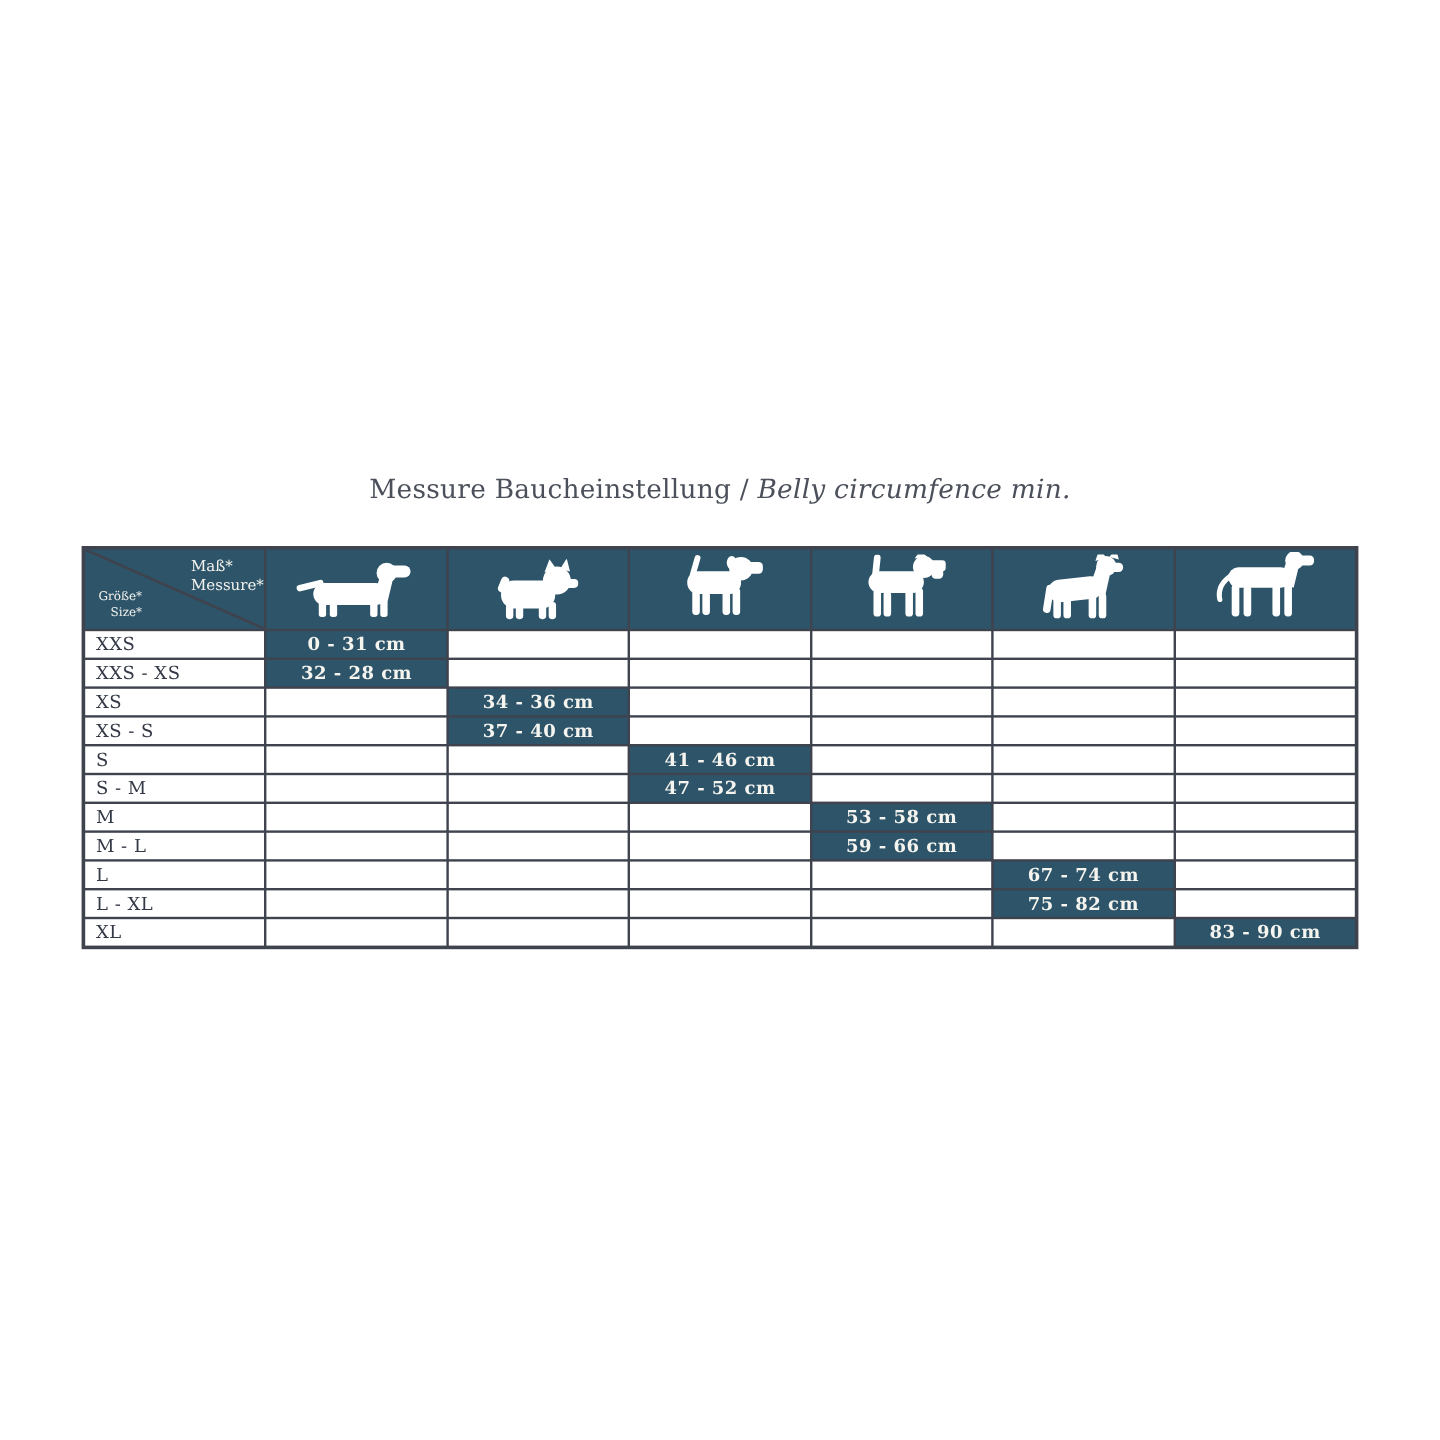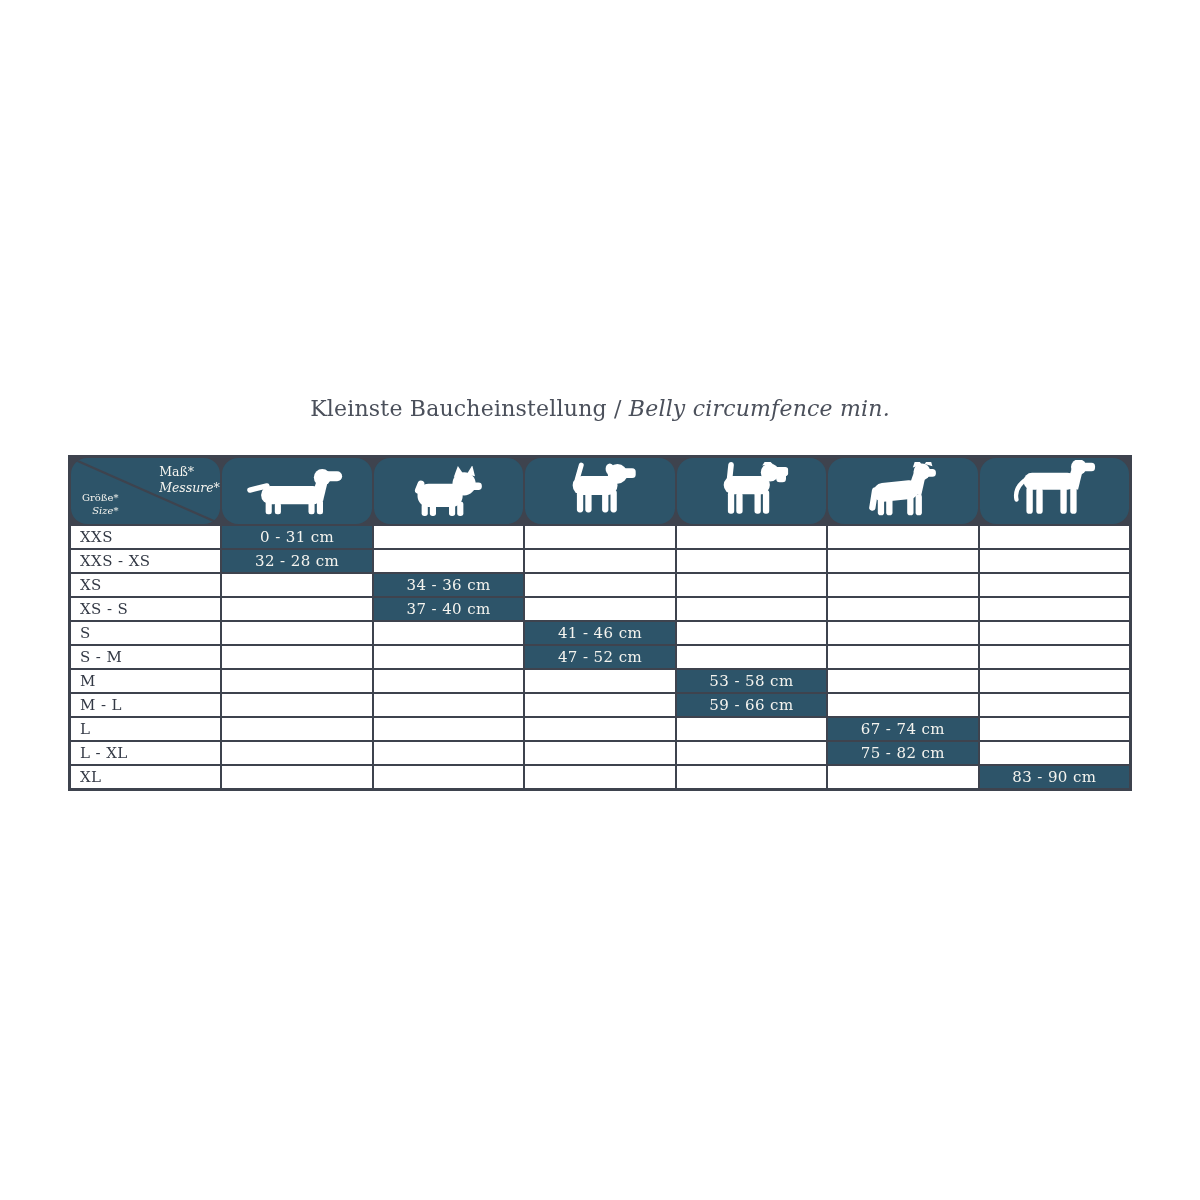--- a/index.html
+++ b/index.html
@@ -23,57 +23,57 @@
 
   .size-table{
     position:absolute; left:68px; top:455px; width:1064px; height:336px;
     background:var(--border);
     display:grid;
     grid-template-columns:repeat(7,1fr);
     grid-template-rows:66px repeat(11,1fr);
     gap:2px; padding:3px;
   }
   .cell{background:#fff; position:relative; overflow:hidden;}
-  .head{background:var(--teal);border-radius:16px;}
+  .head{background:var(--teal);}
 
   
   .corner .diag{position:absolute; left:0; top:0; width:100%; height:100%;}
   .corner-top{
     position:absolute; top:6px; left:59%;
     color:var(--value-text); font-size:12.5px; line-height:1.25;
   }
   .corner-bottom{
     position:absolute; bottom:7px; left:11px;
     color:var(--value-text); font-size:10px; line-height:1.25;
   }
-  .corner .it{font-style:italic; display:block;}
+  .corner .it{display:block;}
   .corner .rm{display:block;}
   .corner-bottom .it{padding-left:9px;text-align:right;}
 
   
   .dogcell{display:flex; align-items:flex-end; justify-content:center; padding-bottom:6px;}
   .dogcell svg{display:block; fill:#fff;}
 
   
   .label-cell{
     display:flex; align-items:center; padding-left:9px;
     font-size:15px; color:var(--label-text); letter-spacing:.4px;
   }
   .range-cell{
     background:var(--teal);
     display:flex; align-items:center; justify-content:center;
-    font-size:15px; font-weight:normal; color:var(--value-text);
+    font-size:15px; font-weight:bold; color:var(--value-text);
     letter-spacing:.4px;
   }
 </style>
 </head>
 <body>
 
 <div class="title">
-  <span>Kleinste Baucheinstellung</span><span> / </span><em>Belly circumfence min.</em>
+  <span>Messure Baucheinstellung</span><span> / </span><em>Belly circumfence min.</em>
 </div>
 
 <div class="size-table">
 
   <div class="cell head corner">
     <svg class="diag" viewBox="0 0 100 100" preserveAspectRatio="none">
       <line x1="0" y1="0" x2="100" y2="100" stroke="#3e434e" stroke-width="2.2" vector-effect="non-scaling-stroke"></line>
     </svg>
     <div class="corner-top">
       <span class="rm">Maß*</span>

